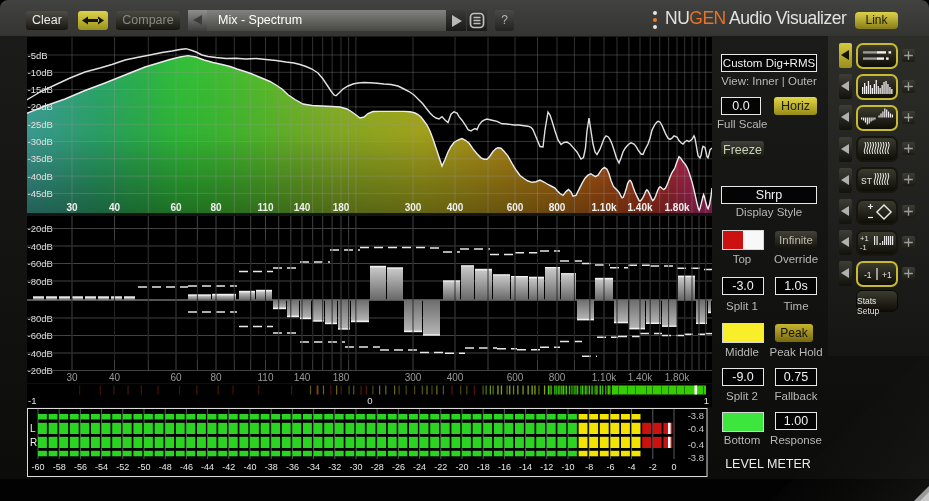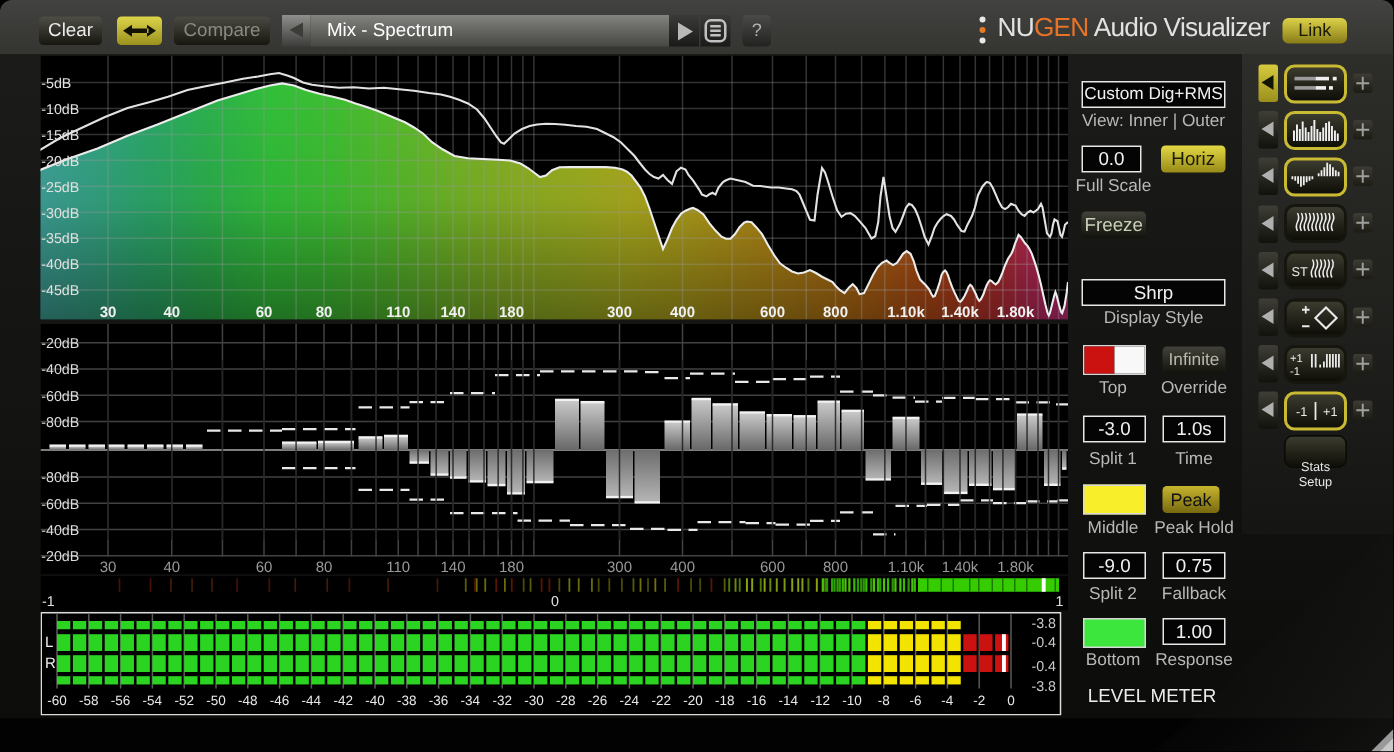--- a/index.html
+++ b/index.html
@@ -892,13 +892,13 @@
         <rect x="36" y="6" width="1.2" height="9" fill="#e8e8e8"></rect>
       </svg></div><div style="position:absolute;left:902px;top:235.7px;width:13px;height:13px;background:linear-gradient(#3c3c34,#1c1c14);border-radius:2px;"></div><svg style="position:absolute;left:902px;top:235.7px" width="13" height="13" viewBox="0 0 13 13">
       <path d="M2.2,6.5 h8.6 M6.5,2.2 v8.6" stroke="#9f9f9f" stroke-width="1.3"></path>
     </svg><div style="position:absolute;left:839px;top:261.4px;width:13px;height:25px;background:linear-gradient(#3e3e36,#12120c);border-radius:2px;"></div><div style="position:absolute;left:841px;top:268.4px;width:0;height:0;border-top:5px solid transparent;border-bottom:5px solid transparent;border-right:8px solid #b0b0b0;"></div><div style="position:absolute;left:856px;top:260.9px;width:42px;height:26px;background:linear-gradient(#3b3b2f,#0e0e08);border:2px solid #c9ba34;border-radius:7px;box-sizing:border-box;"></div><div style="position:absolute;left:856px;top:260.9px;width:42px;height:26px;"><svg width="42" height="26" viewBox="0 0 42 26">
         <text x="8" y="16.5" font-size="8.5" fill="#e8e8e8" font-family="Liberation Sans">-1</text>
         <rect x="20.4" y="7" width="1.2" height="12" fill="#e8e8e8"></rect>
         <text x="26" y="16.5" font-size="8.5" fill="#e8e8e8" font-family="Liberation Sans">+1</text>
       </svg></div><div style="position:absolute;left:902px;top:266.9px;width:13px;height:13px;background:linear-gradient(#3c3c34,#1c1c14);border-radius:2px;"></div><svg style="position:absolute;left:902px;top:266.9px" width="13" height="13" viewBox="0 0 13 13">
       <path d="M2.2,6.5 h8.6 M6.5,2.2 v8.6" stroke="#9f9f9f" stroke-width="1.3"></path>
     </svg>
-<div style="position:absolute;left:856px;top:290px;width:42px;height:22px;background:linear-gradient(#3b3b2f,#0e0e08);border:1px solid #0a0a06;border-radius:6px;color:#e8e8e8;font-size:8.5px;line-height:9.5px;text-align:center;padding-top:16px;box-sizing:border-box;">Stats<br>Setup</div>
+<div style="position:absolute;left:856px;top:290px;width:42px;height:22px;background:linear-gradient(#3b3b2f,#0e0e08);border:1px solid #0a0a06;border-radius:6px;color:#e8e8e8;font-size:8.5px;line-height:9.5px;text-align:left;padding-top:6px;box-sizing:border-box;">Stats<br>Setup</div>
 </div>
 </body></html>

